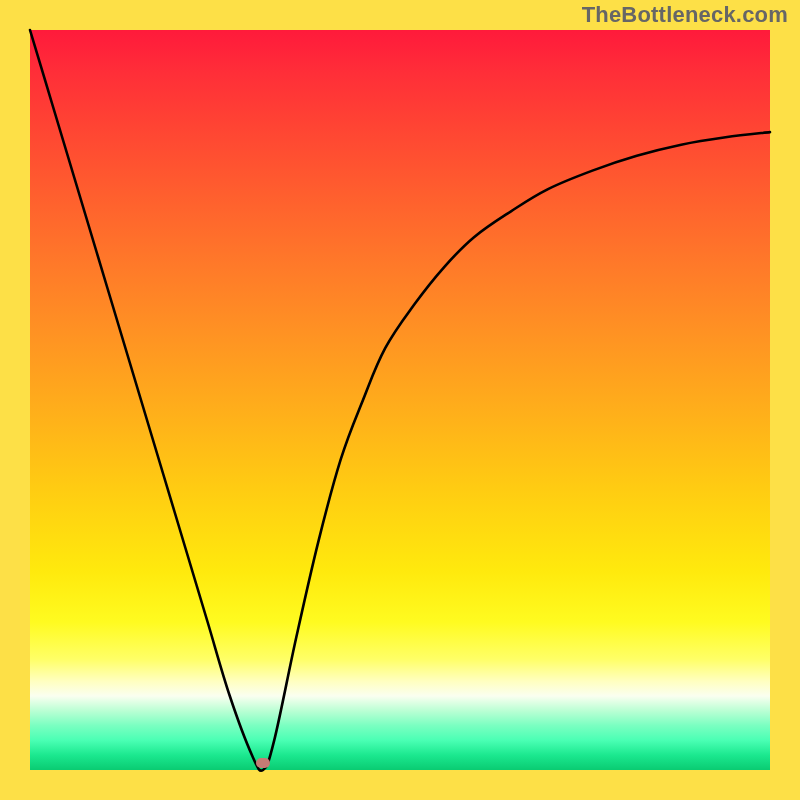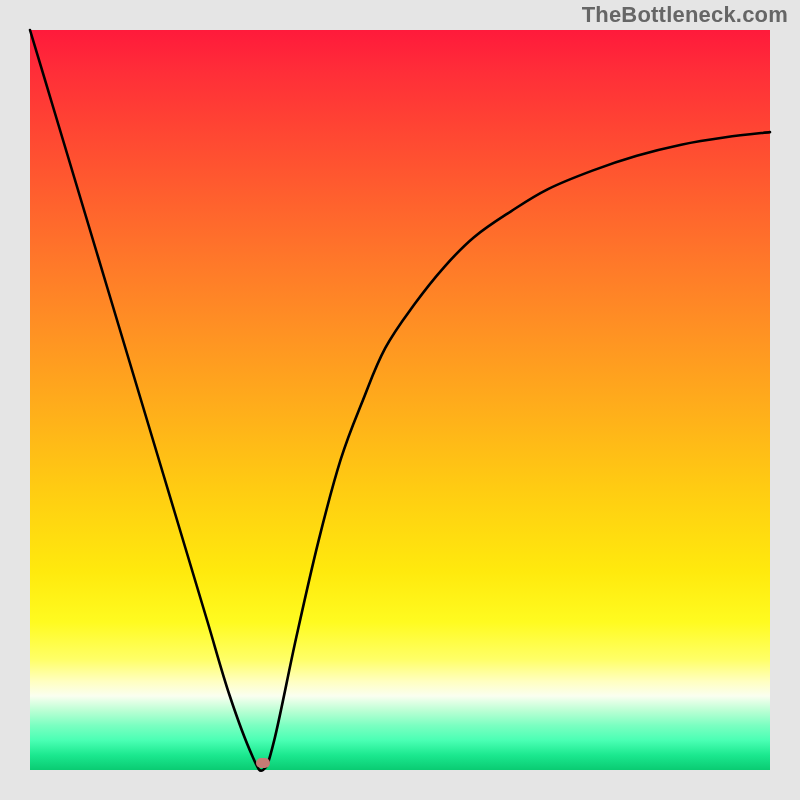--- a/index.html
+++ b/index.html
@@ -8,21 +8,21 @@
     width: 800px;
     height: 800px;
     background: #000;
     overflow: hidden;
     font-family: Arial, Helvetica, sans-serif;
   }
   .frame {
     position: relative;
     width: 800px;
     height: 800px;
-    background: #e5e5e5;
+    background: #fde047;
   }
   .watermark {
     position: absolute;
     top: 2px;
     right: 12px;
     color: #666;
     font-size: 22px;
     font-weight: 600;
     letter-spacing: 0.2px;
     user-select: none;

